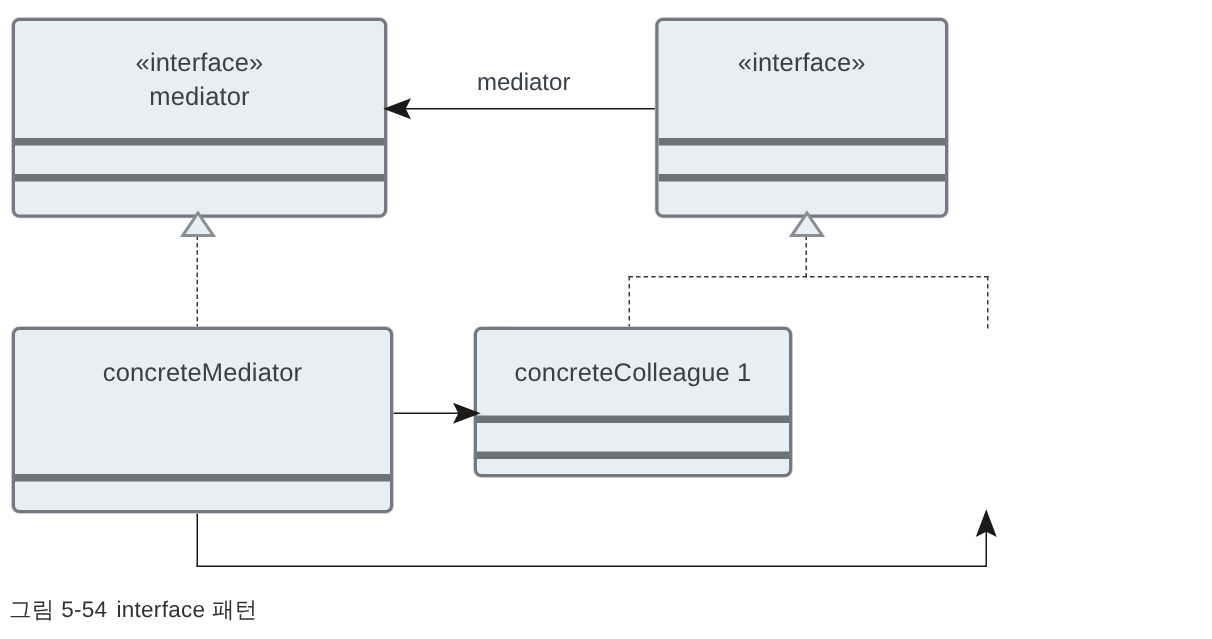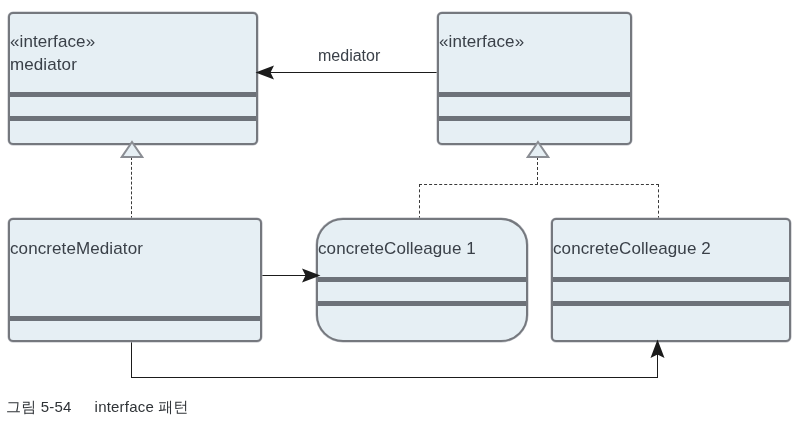--- a/index.html
+++ b/index.html
@@ -33,21 +33,21 @@
     box-shadow: 0 0 0 0.5px #b9bcc2;
     display: flex;
     flex-direction: column;
     overflow: hidden;
     z-index: 3;
   }
   .uml-head {
     flex: none;
     display: flex;
     flex-direction: column;
-    align-items: flex-start;
+    align-items: center;
     justify-content: flex-start;
     padding-top: 16px;
     box-sizing: border-box;
   }
   .uml-head.single { justify-content: center; padding-top: 0; }
   .uml-stereotype {
     font-size: 17px;
     line-height: 23px;
     letter-spacing: 0.1px;
     white-space: nowrap;
@@ -114,21 +114,21 @@
   .caption {
     position: absolute;
     left: 6px;
     top: 396px;
     font-size: 15px;
     line-height: 22px;
     color: #2f3337;
     white-space: nowrap;
     letter-spacing: 0.2px;
   }
-  .caption .fig { margin-right: 23px; }
+  .caption .fig { margin-right: 6px; }
   .caption .ttl { }
 </style>
 </head>
 <body>
 
 <div class="canvas">
 
   <div class="ln ln-h" style="left:268px; top:72px; width:170px;"></div>
   <svg class="arrow-left" style="left:254px; top:62px;" width="22" height="21" viewBox="0 0 22 21">
     <path d="M1.5 10.5 L20 3.5 L16.5 10.5 L20 17.5 Z" fill="#1b1b1b"></path>
@@ -184,37 +184,28 @@
   <div class="uml-box" style="left:8px; top:218px; width:254px; height:124px;gap:39px;">
     <div class="uml-head single" style="height:57px;">
       <div class="uml-name">concreteMediator</div>
     </div>
     <div class="uml-div"></div>
     <div class="uml-attrs" style="height:19px;"></div>
     <div class="uml-div"></div>
     <div class="uml-ops"></div>
   </div>
 
-  <div class="uml-box" style="left:316px; top:218px; width:212px; height:124px;border-radius:27px;">
+  <div class="uml-box" style="left:316px; top:218px; width:212px; height:100px;">
     <div class="uml-head single" style="height:57px;">
       <div class="uml-name">concreteColleague 1</div>
     </div>
     <div class="uml-div"></div>
     <div class="uml-attrs" style="height:19px;"></div>
     <div class="uml-div"></div>
     <div class="uml-ops"></div>
   </div>
 
-  <div class="uml-box" style="left:551px; top:218px; width:240px; height:124px;">
-    <div class="uml-head single" style="height:57px;">
-      <div class="uml-name">concreteColleague 2</div>
-    </div>
-    <div class="uml-div"></div>
-    <div class="uml-attrs" style="height:19px;"></div>
-    <div class="uml-div"></div>
-    <div class="uml-ops"></div>
-  </div>
 
   <div class="caption">
     <span class="fig">그림 5-54</span><span class="ttl">interface 패턴</span>
   </div>
 
 </div>
 
 </body></html>

